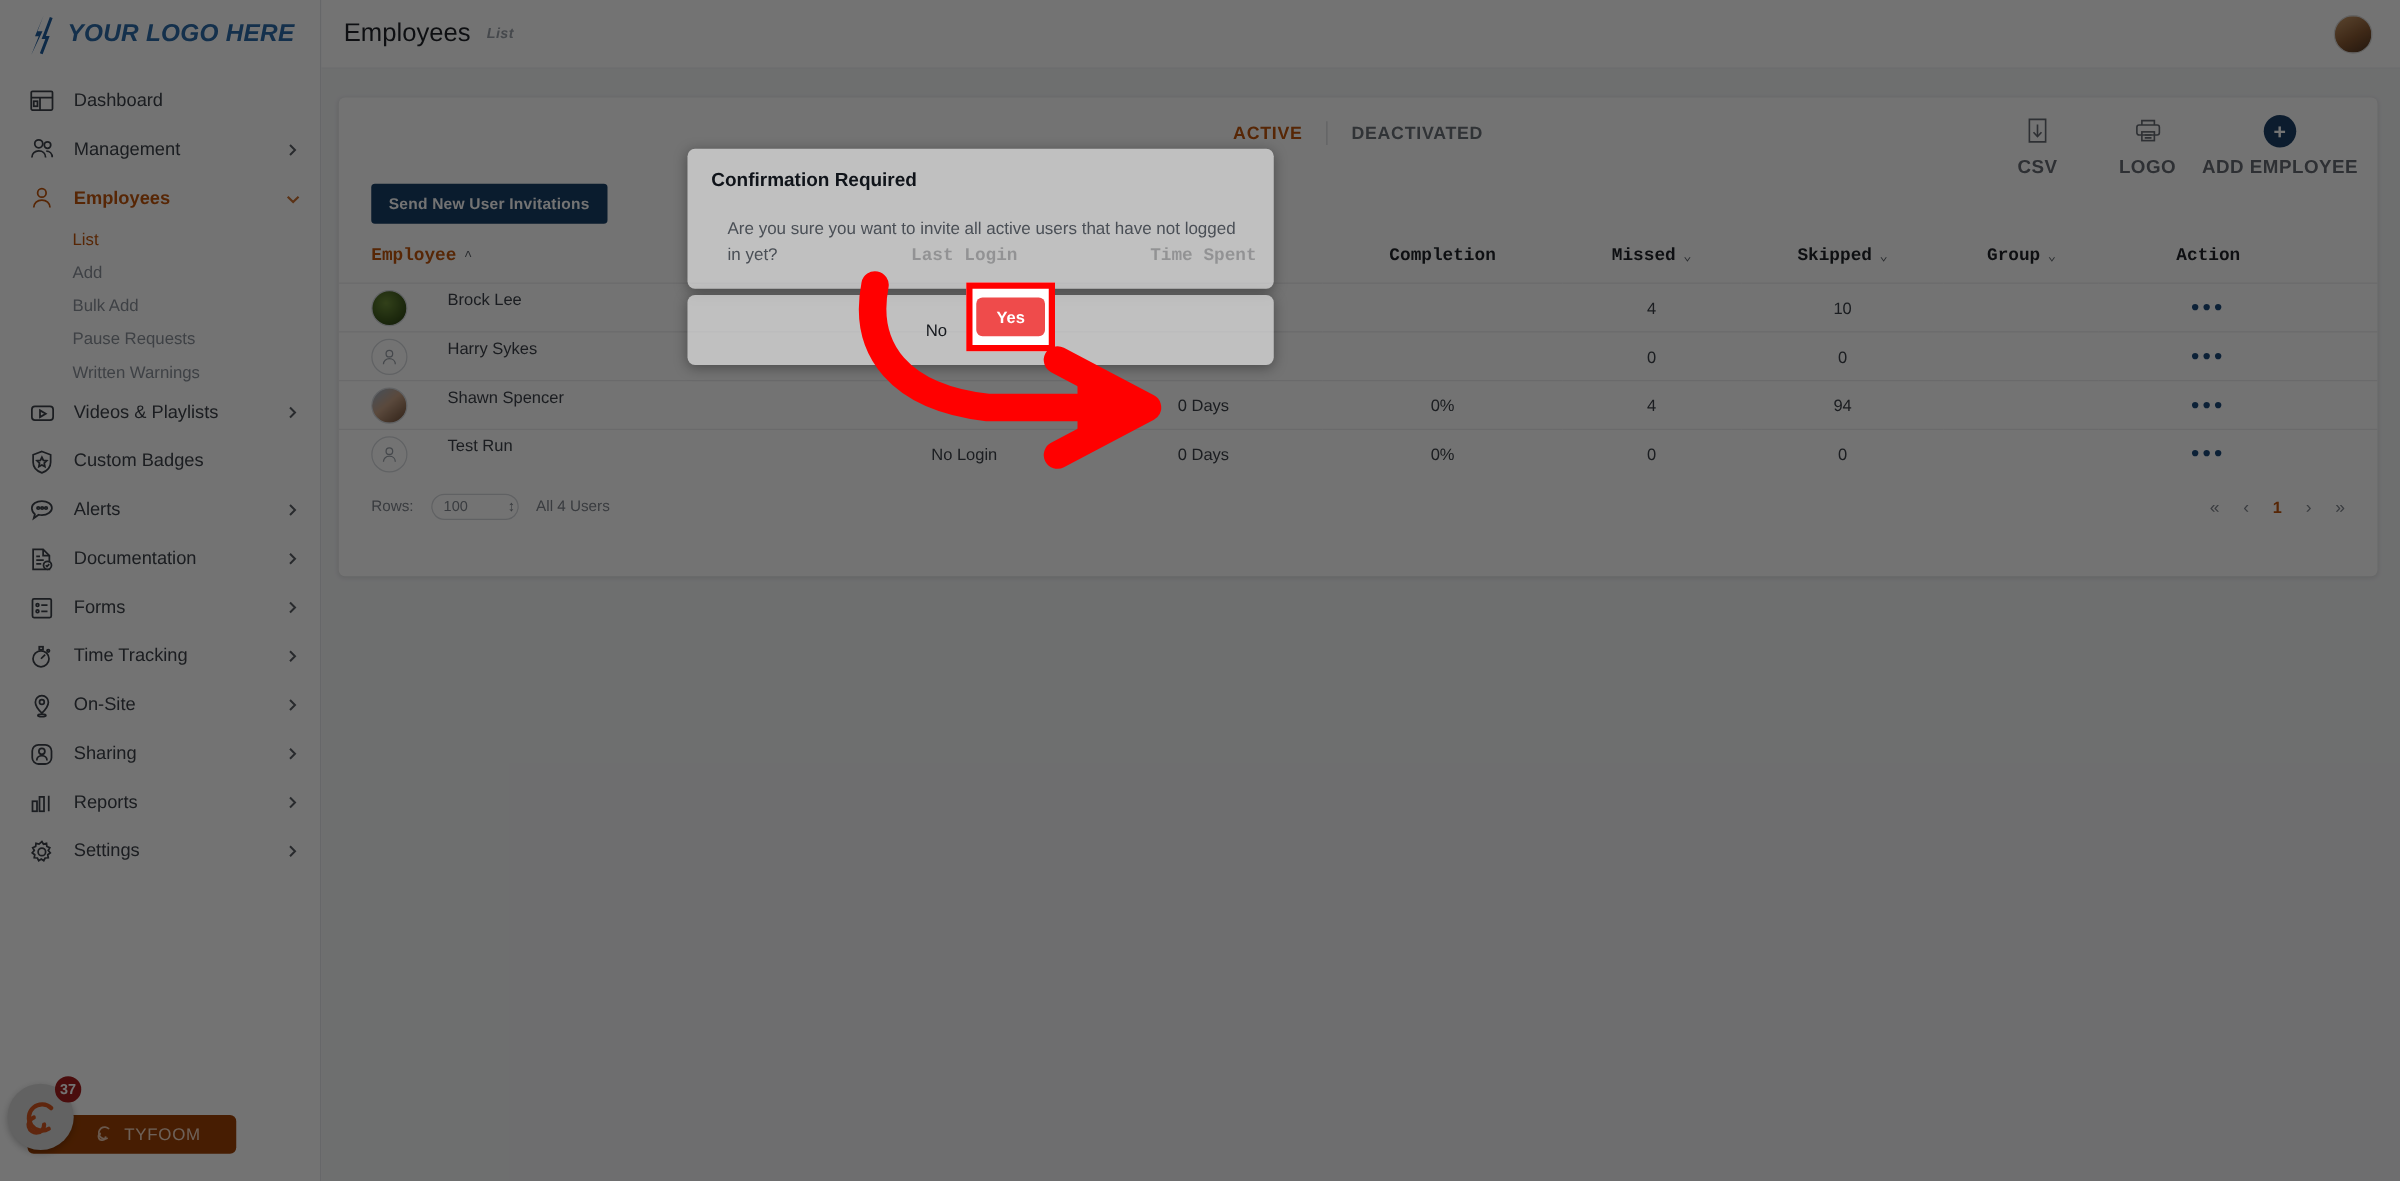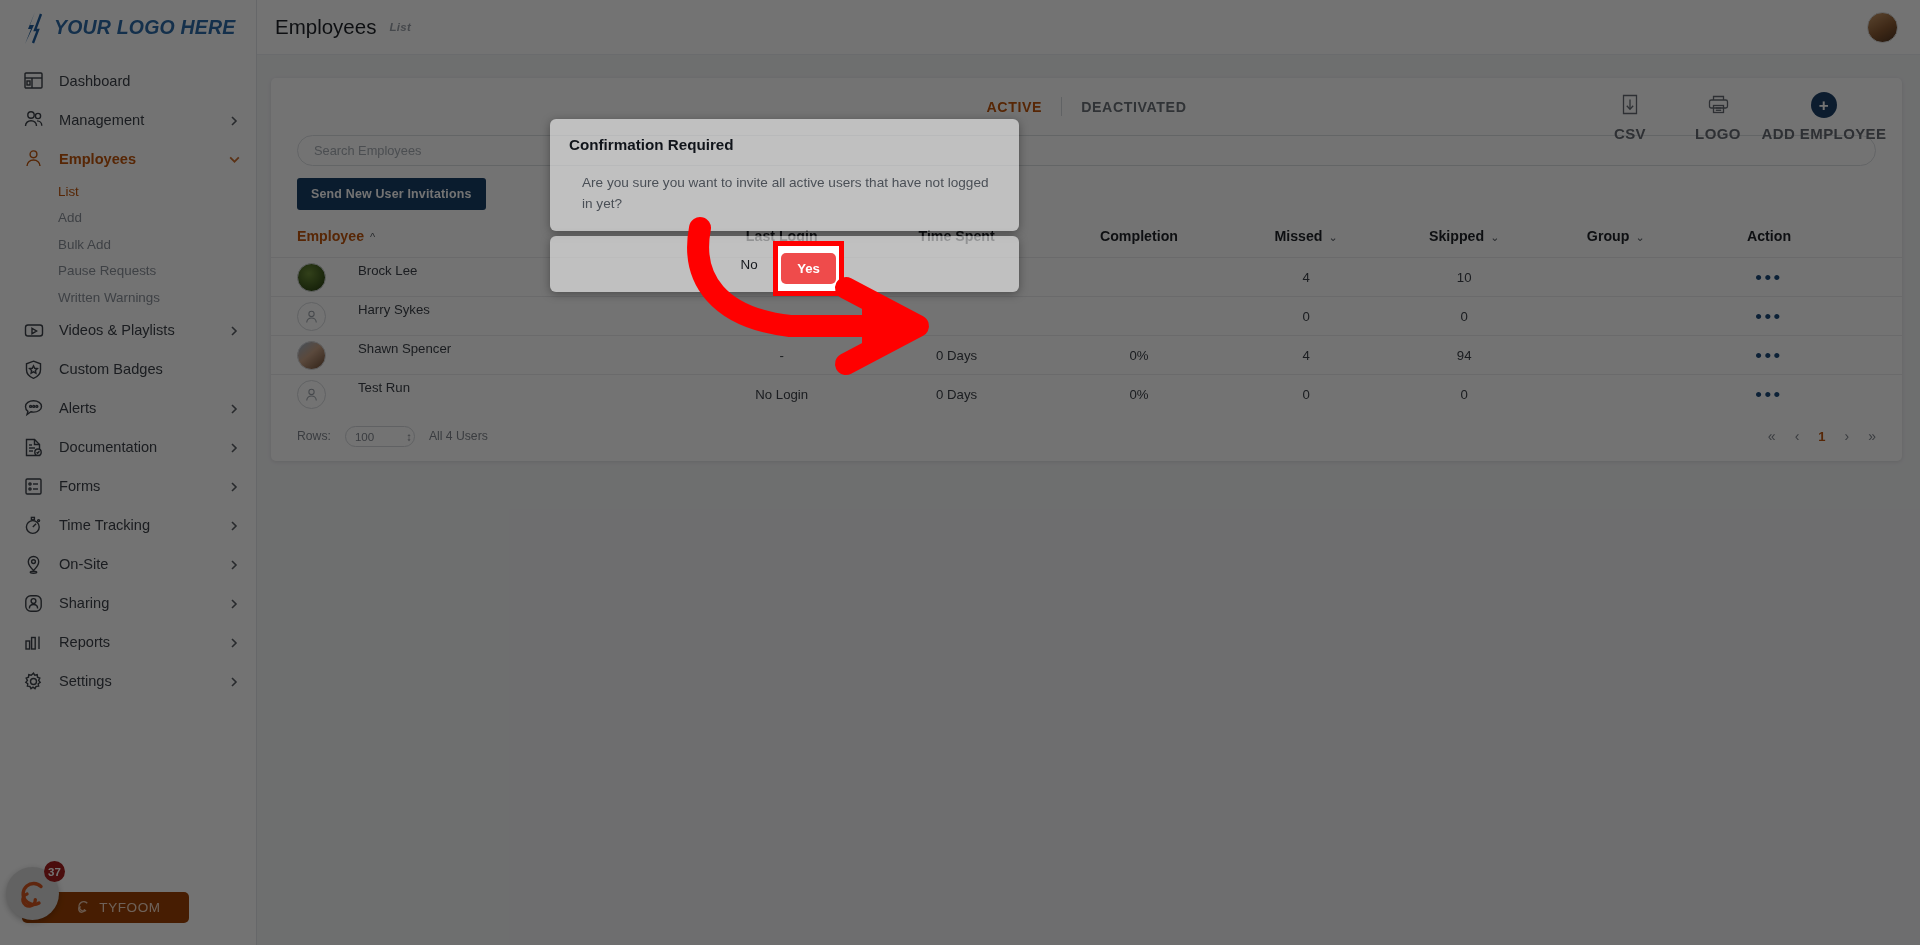--- a/index.html
+++ b/index.html
@@ -170,20 +170,21 @@
     cursor: pointer; letter-spacing: .2px;
     font-family: "Liberation Sans", sans-serif;
   }
 
   table.emp { width: 100%; border-collapse: collapse; margin-top: 12px; }
   table.emp th {
     font-size: 14.2px; color: #1f2328; font-weight: bold;
     padding: 6px 0 13px 0;
     text-align: center;
     white-space: nowrap;
+    font-family: Liberation Mono, monospace;
   }
   table.emp th.left { text-align: left; padding-left: 26px; }
   table.emp th .sc { font-size: 11px; color:#5b6067; margin-left: 6px; font-weight: normal; }
   table.emp th.sorted { color: #c0560d; }
   table.emp td {
     font-size: 13.2px; color: #3d4249;
     border-top: 1px solid #ececee;
     height: 39px;
     text-align: center;
     vertical-align: middle;
@@ -246,21 +247,21 @@
   }
   .btn-yes {
     background: #ef4b4b; color: #fff; border: none;
     font-size: 13.2px; font-weight: bold;
     padding: 8px 16px; border-radius: 5px; cursor: pointer;
     font-family: "Liberation Sans", sans-serif;
   }
   
   .yes-highlight {
     position: absolute;
-    left: 773px; top: 241px; width: 71px; height: 55px;
+    left: 773px; top: 226px; width: 71px; height: 55px;
     border: 5px solid #ff0000;
     background: #ffffff;
     z-index: 70;
     display:flex; align-items:center; justify-content:center;
   }
   .arrow-svg { position:absolute; left:0; top:0; width:1920px; height:945px; z-index: 72; pointer-events:none; }
 </style>
 </head>
 <body>
 
@@ -562,23 +563,20 @@
             </div>
             <div class="tool" style="width:100px">
               <span class="glyph">
                 <span class="plus-circle">+</span>
               </span>
               <span class="cap">ADD EMPLOYEE</span>
             </div>
           </div>
         </div>
 
-        <div class="search-row">
-          <input class="search-input" type="text" placeholder="Search Employees" style="">
-        </div>
 
         <div class="invite-row">
           <button class="invite-btn">Send New User Invitations</button>
         </div>
 
         <table class="emp">
           <thead>
             <tr>
               <th class="left sorted">
                 <span>Employee</span><span class="sc">^</span>

